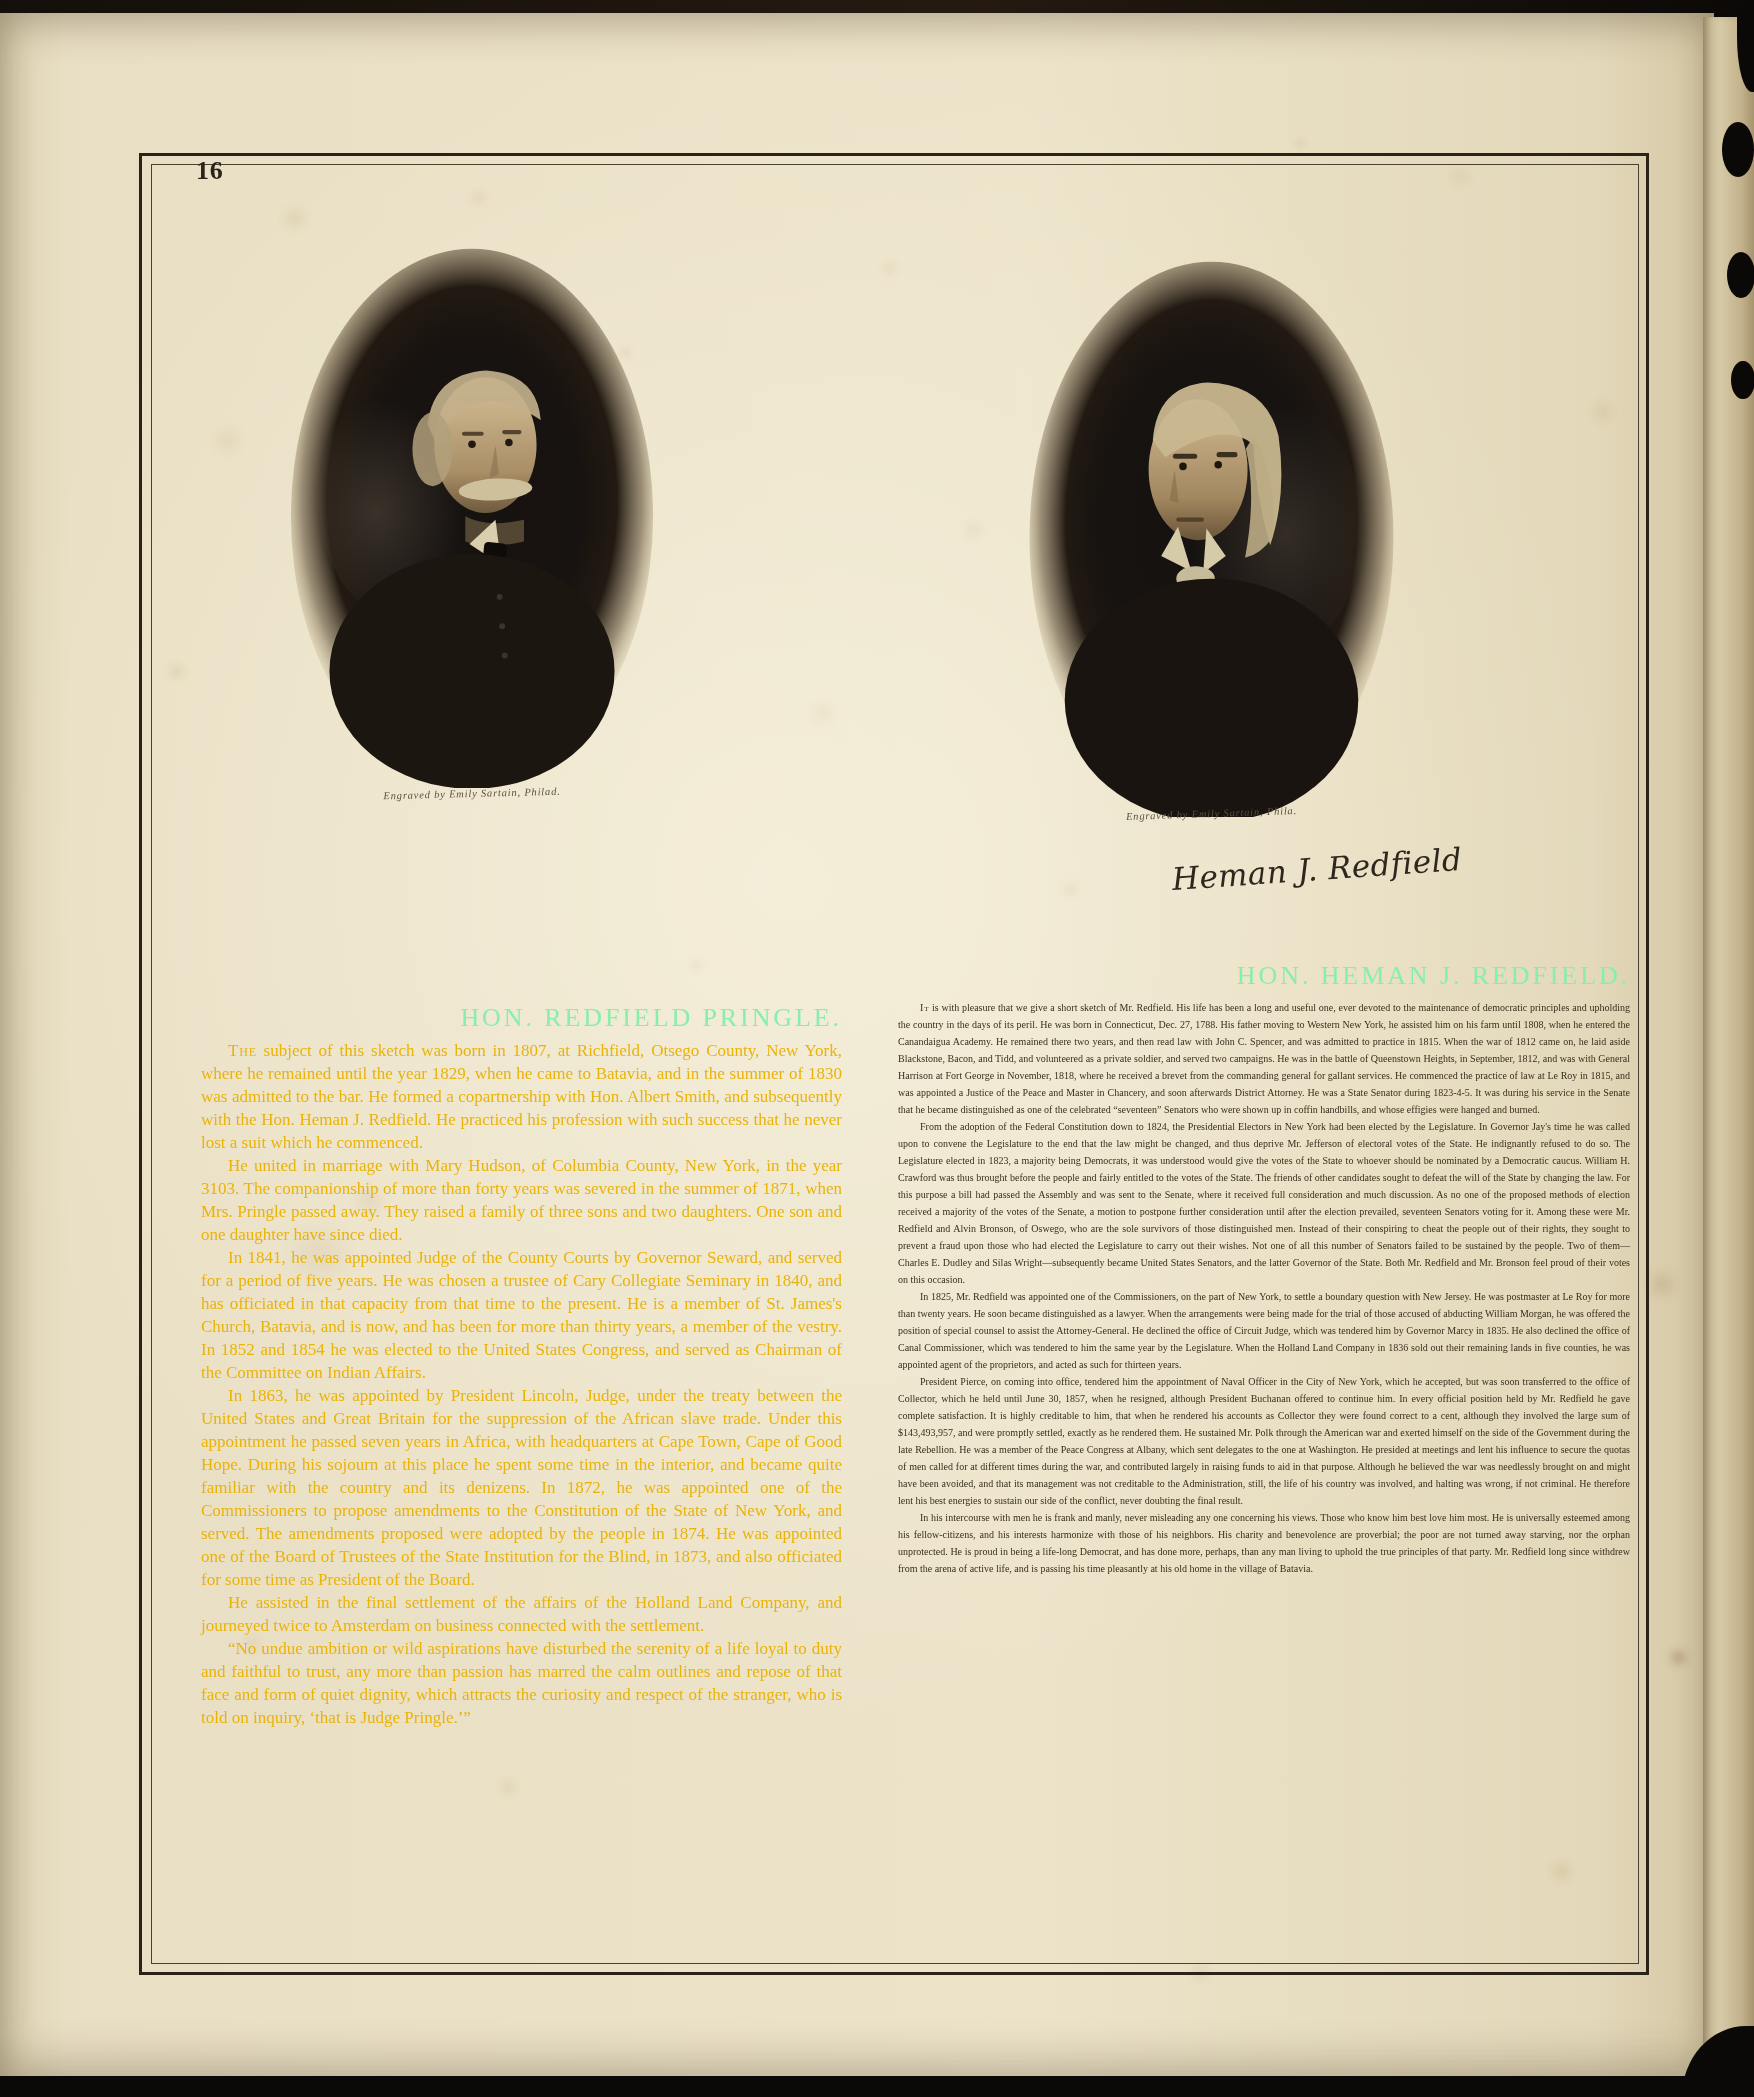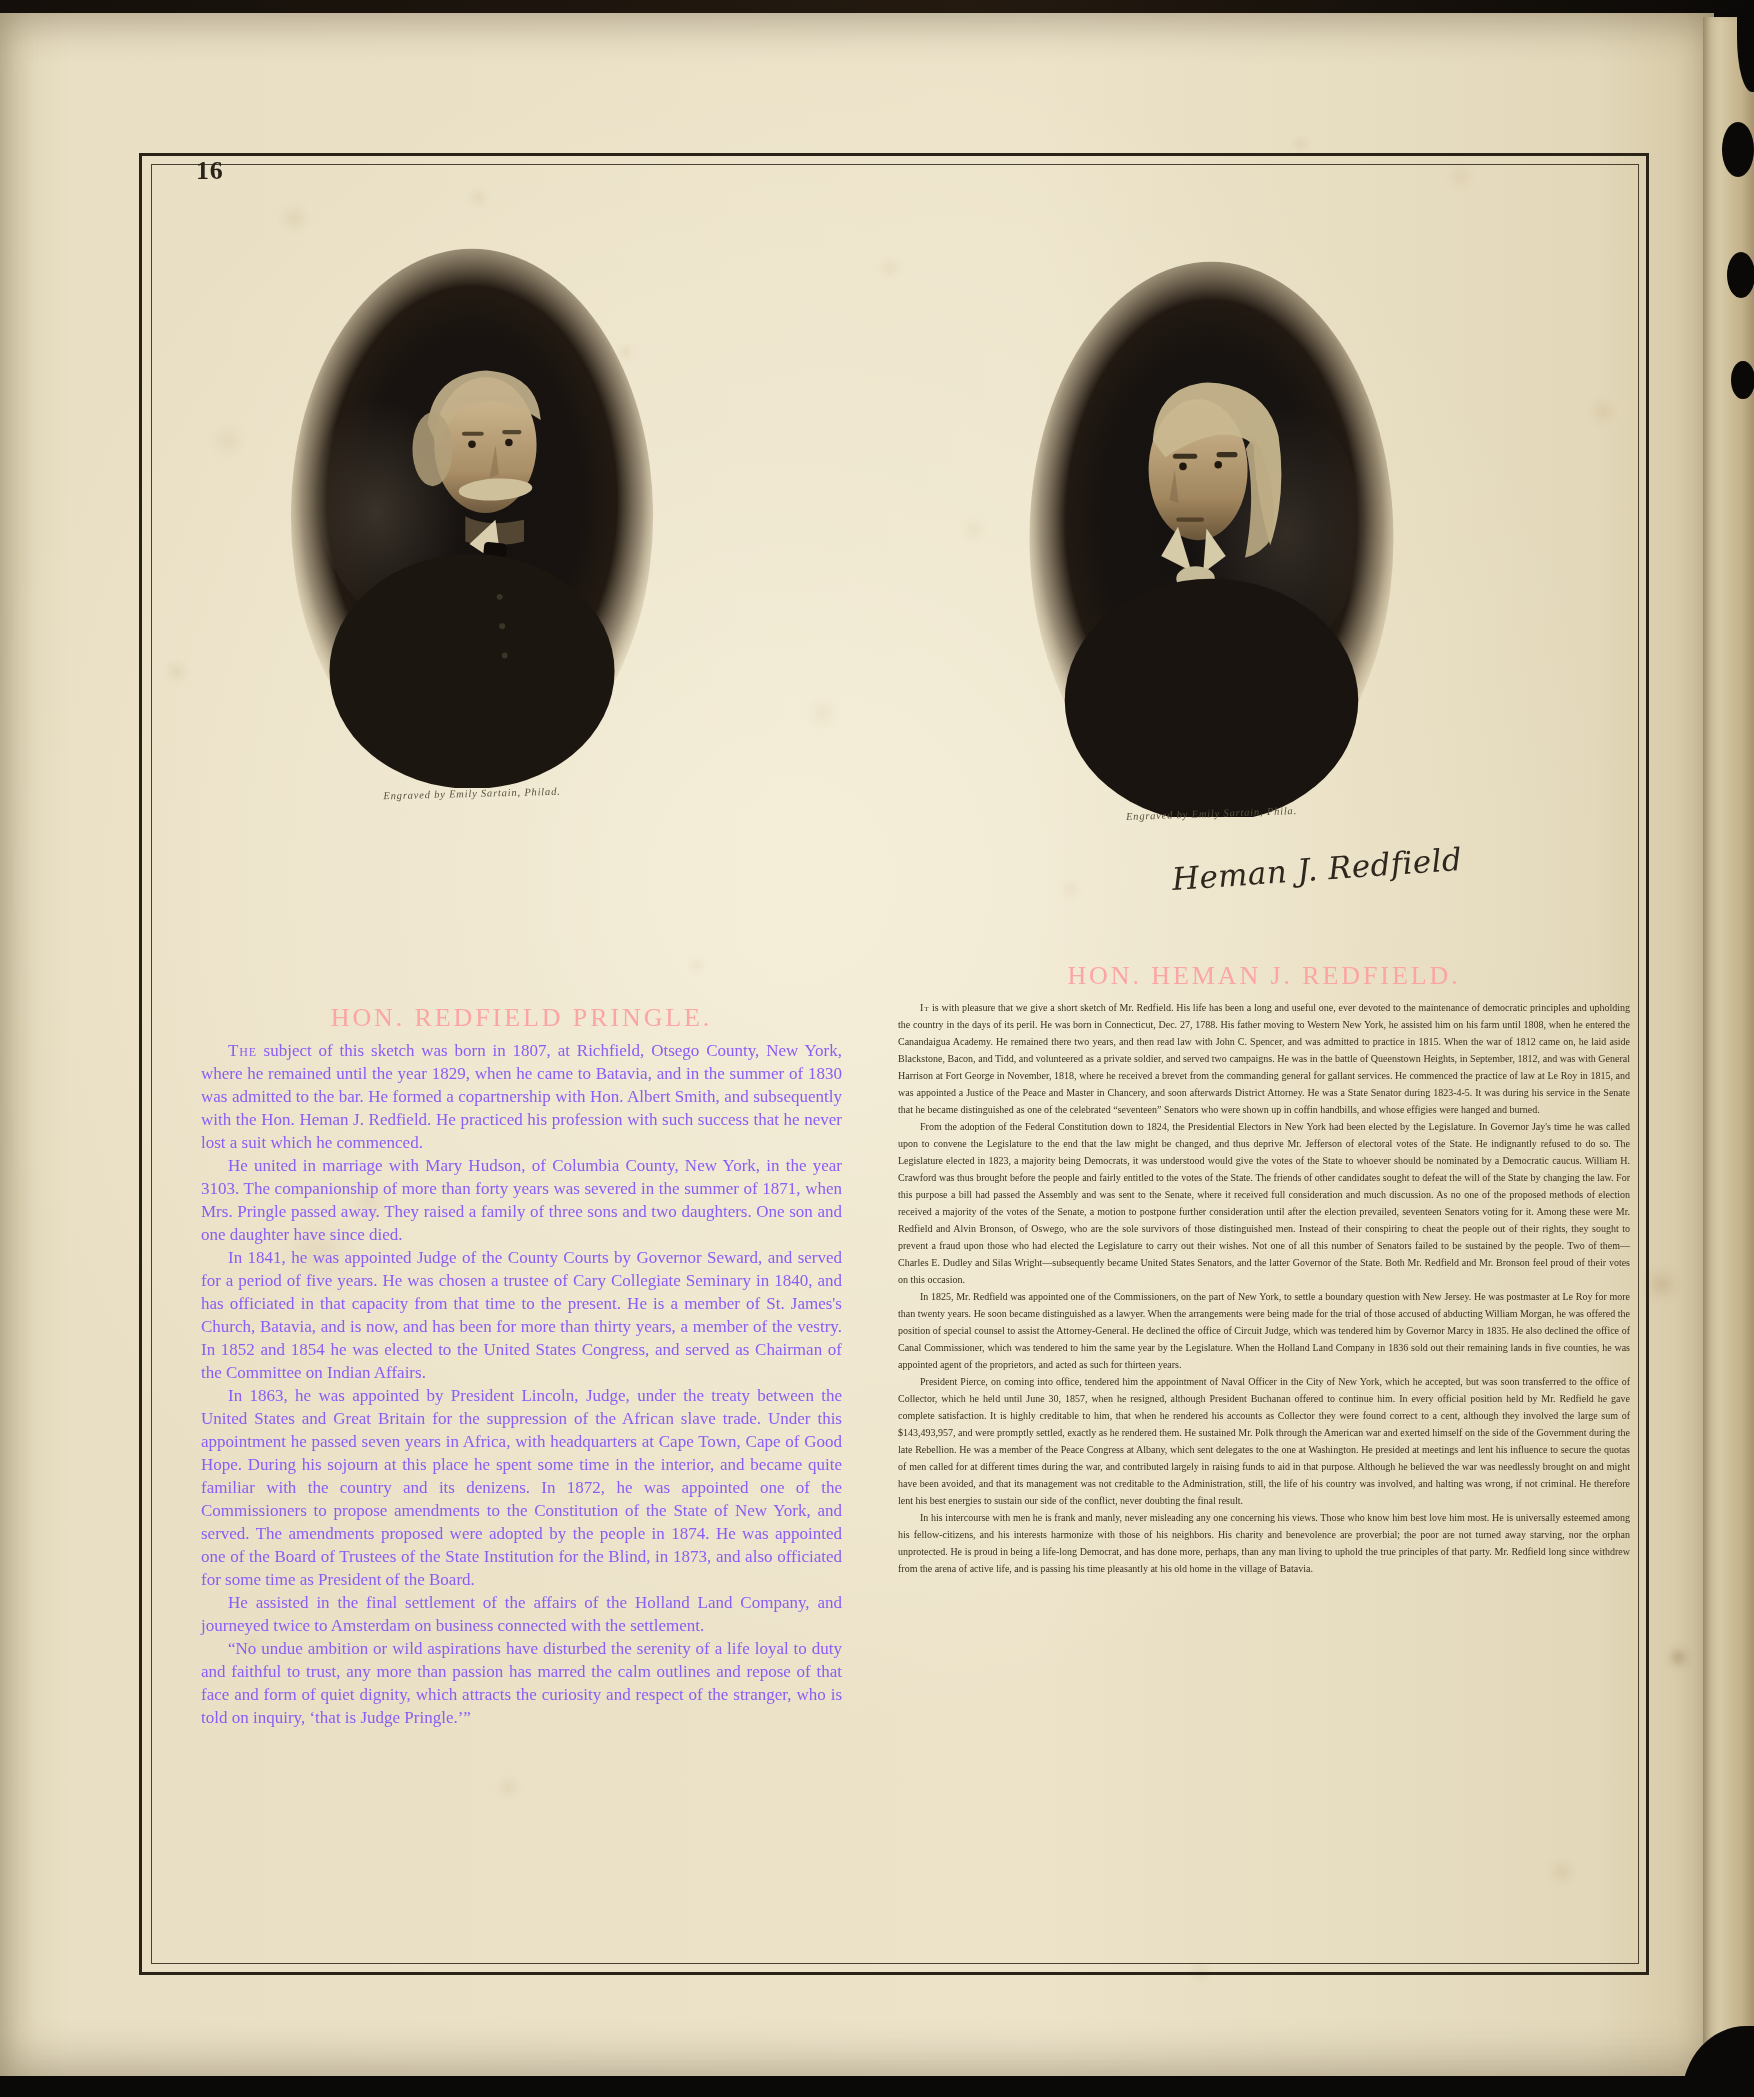--- a/index.html
+++ b/index.html
@@ -35,26 +35,26 @@
   .portrait{position:absolute;}
   .portrait svg{display:block;}
   .credit{position:absolute;font-size:10.5px;font-style:italic;color:#57503f;
           text-align:center;letter-spacing:0.8px;}
   .credit.left{left:289px;top:788px;width:366px;transform:rotate(-1.5deg);}
   .credit.right{left:1027px;top:808px;width:369px;transform:rotate(-2deg);}
   .signature{position:absolute;left:1162px;top:851px;width:310px;text-align:center;
              font-family:"DejaVu Serif", serif;font-style:italic;font-size:31px;color:#2e271d;
              transform:rotate(-4deg);letter-spacing:0.4px;}
   
-  .article-title{position:absolute;text-align:center;font-size:26px;letter-spacing:2.9px;
-                 color:#fca5a5;white-space:nowrap;}
+  .article-title{position:absolute;text-align:right;font-size:26px;letter-spacing:2.9px;
+                 color:#86efac;white-space:nowrap;}
   .title-left{left:201px;top:1003px;width:641px;}
   .title-right{left:898px;top:961px;width:732px;}
   .column{position:absolute;text-align:justify;}
-  .col-left{left:201px;top:1039px;width:641px;font-size:17px;line-height:23px;color:#8b5cf6;}
+  .col-left{left:201px;top:1039px;width:641px;font-size:17px;line-height:23px;color:#eab308;}
   .col-right{left:898px;top:999px;width:732px;font-size:10px;line-height:17px;color:#382f1e;}
   .column p{margin:0;text-indent:27px;text-align:justify;}
   .col-right p{text-indent:22px;}
   .lead{font-variant:small-caps;letter-spacing:0.8px;}
   
   .foxing{position:absolute;left:0;top:0;width:0.8px;height:0.8px;border-radius:50%;
     box-shadow:
       294px 218px 11px 6.7px rgba(168,120,55,.14),
       227px 440px 12.6px 7.6px rgba(168,120,55,.12),
       176px 671px 10px 5px rgba(150,105,45,.14),

